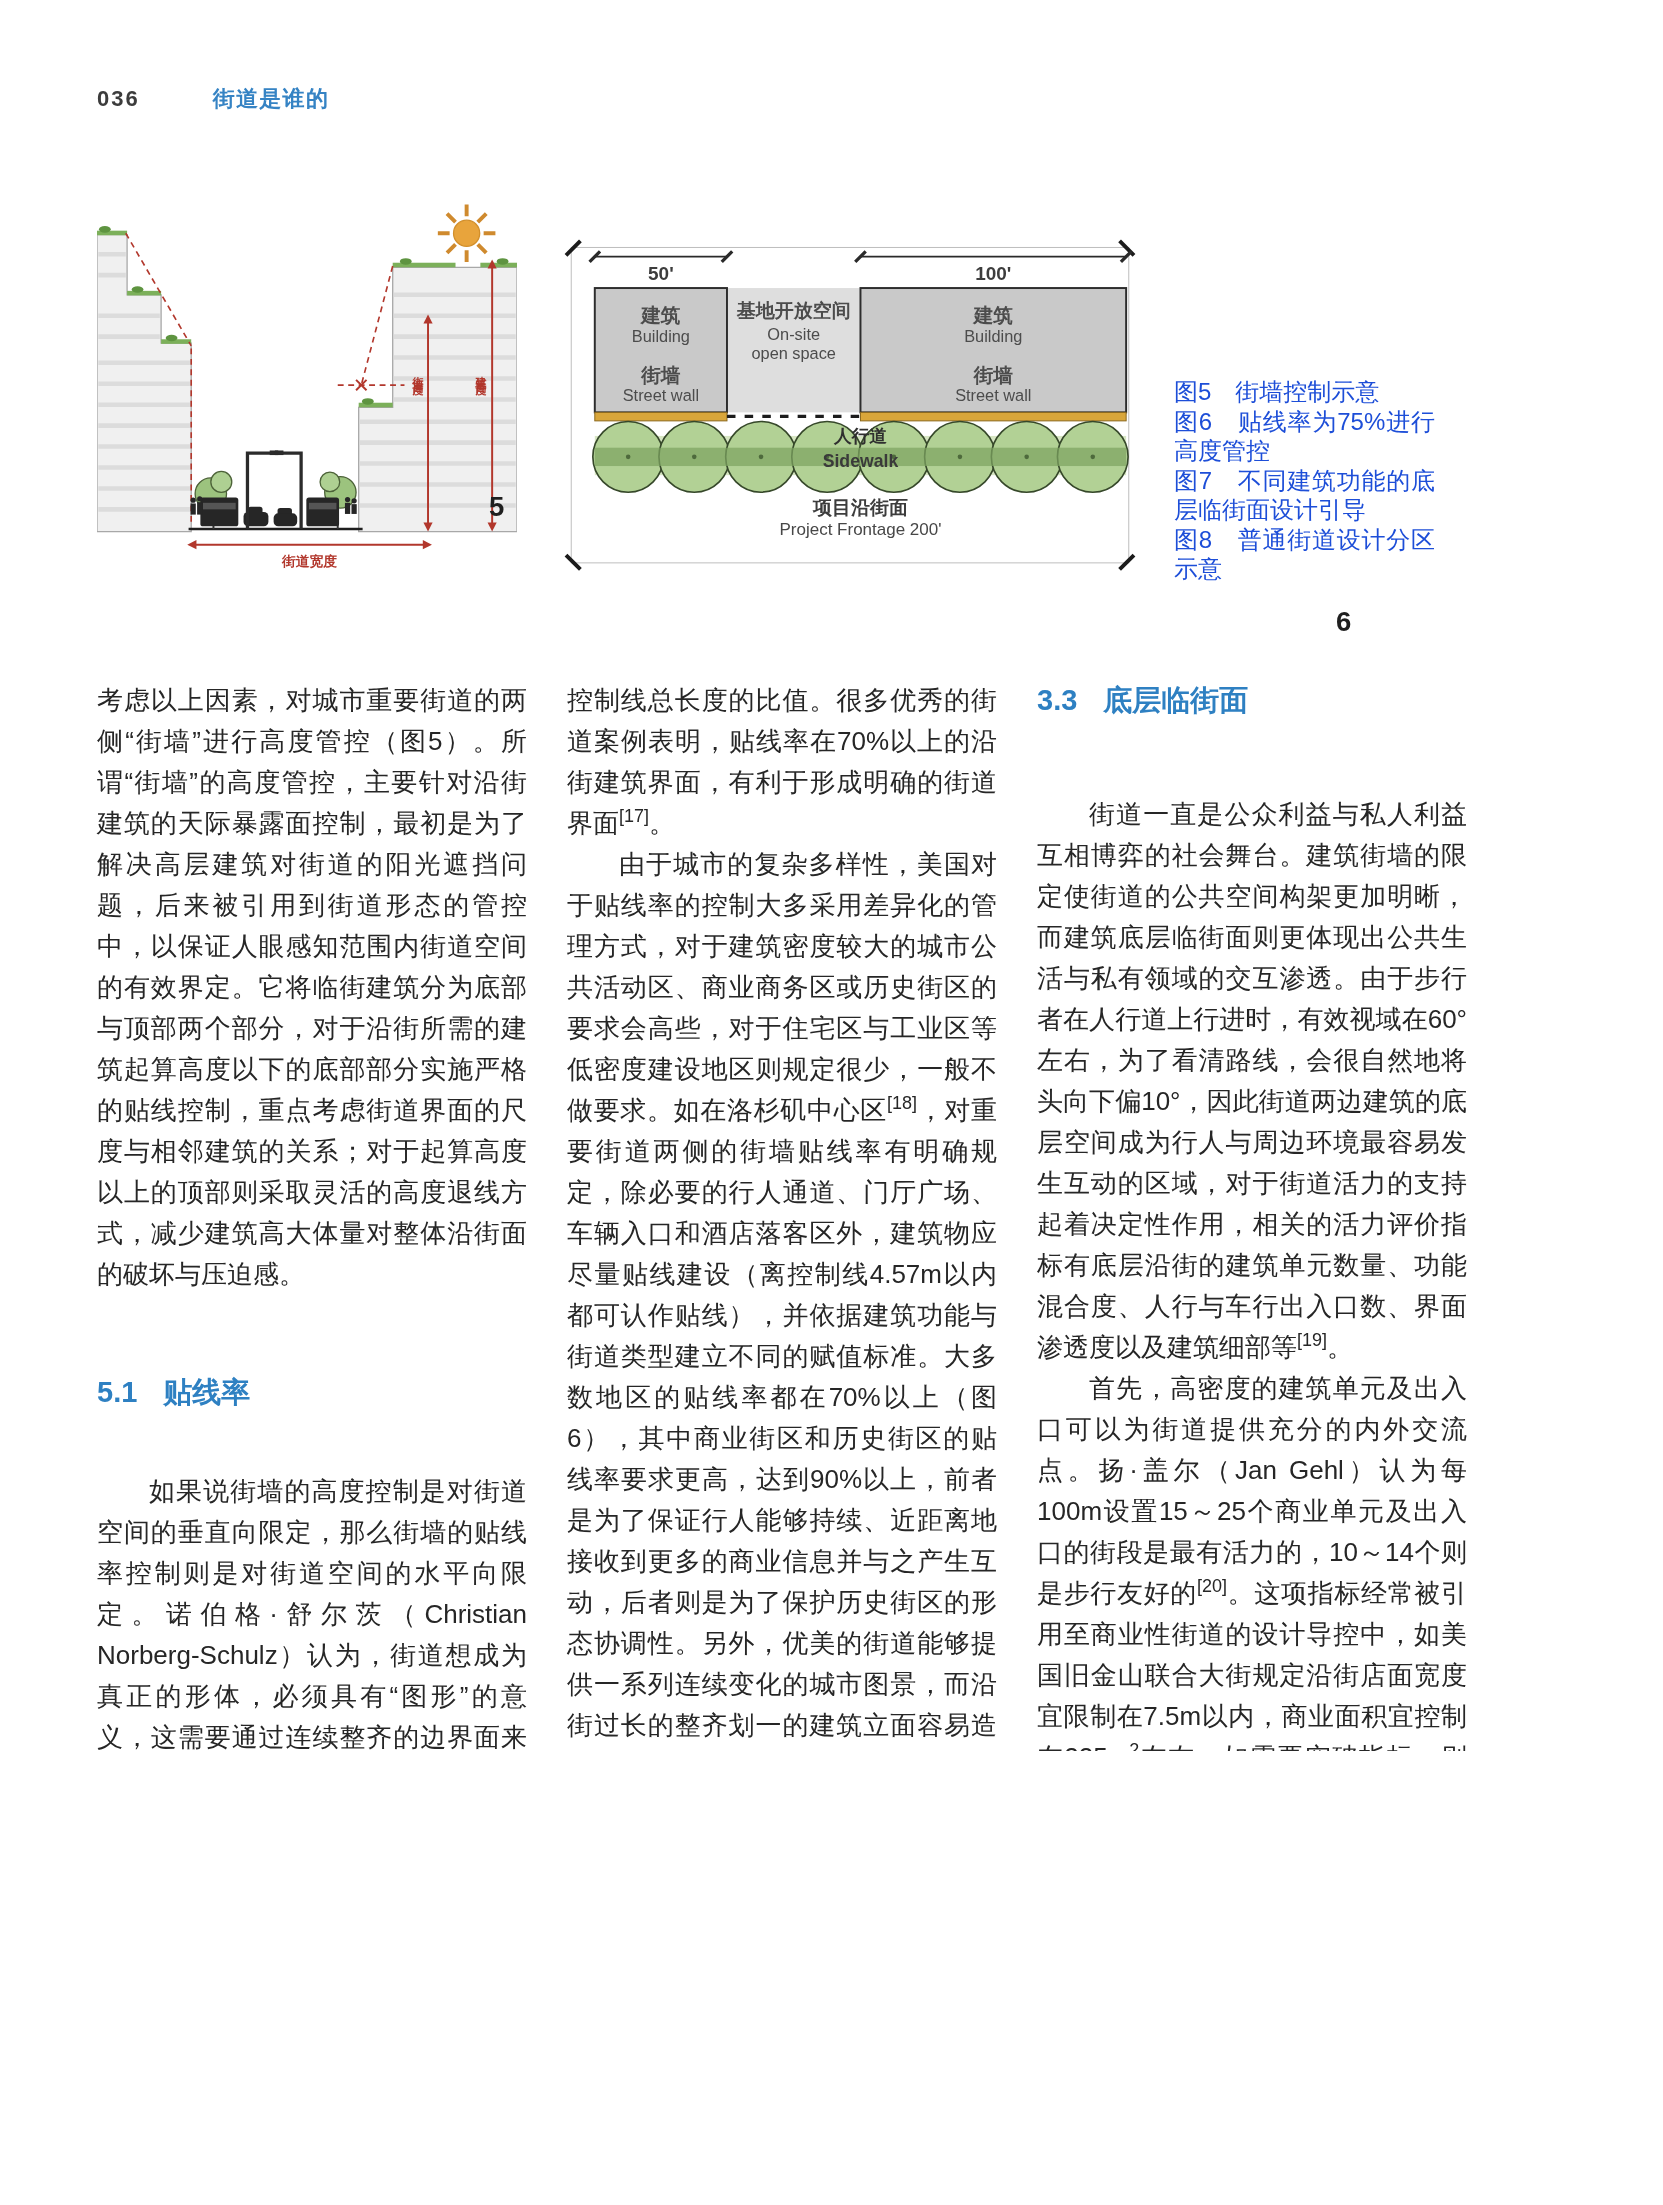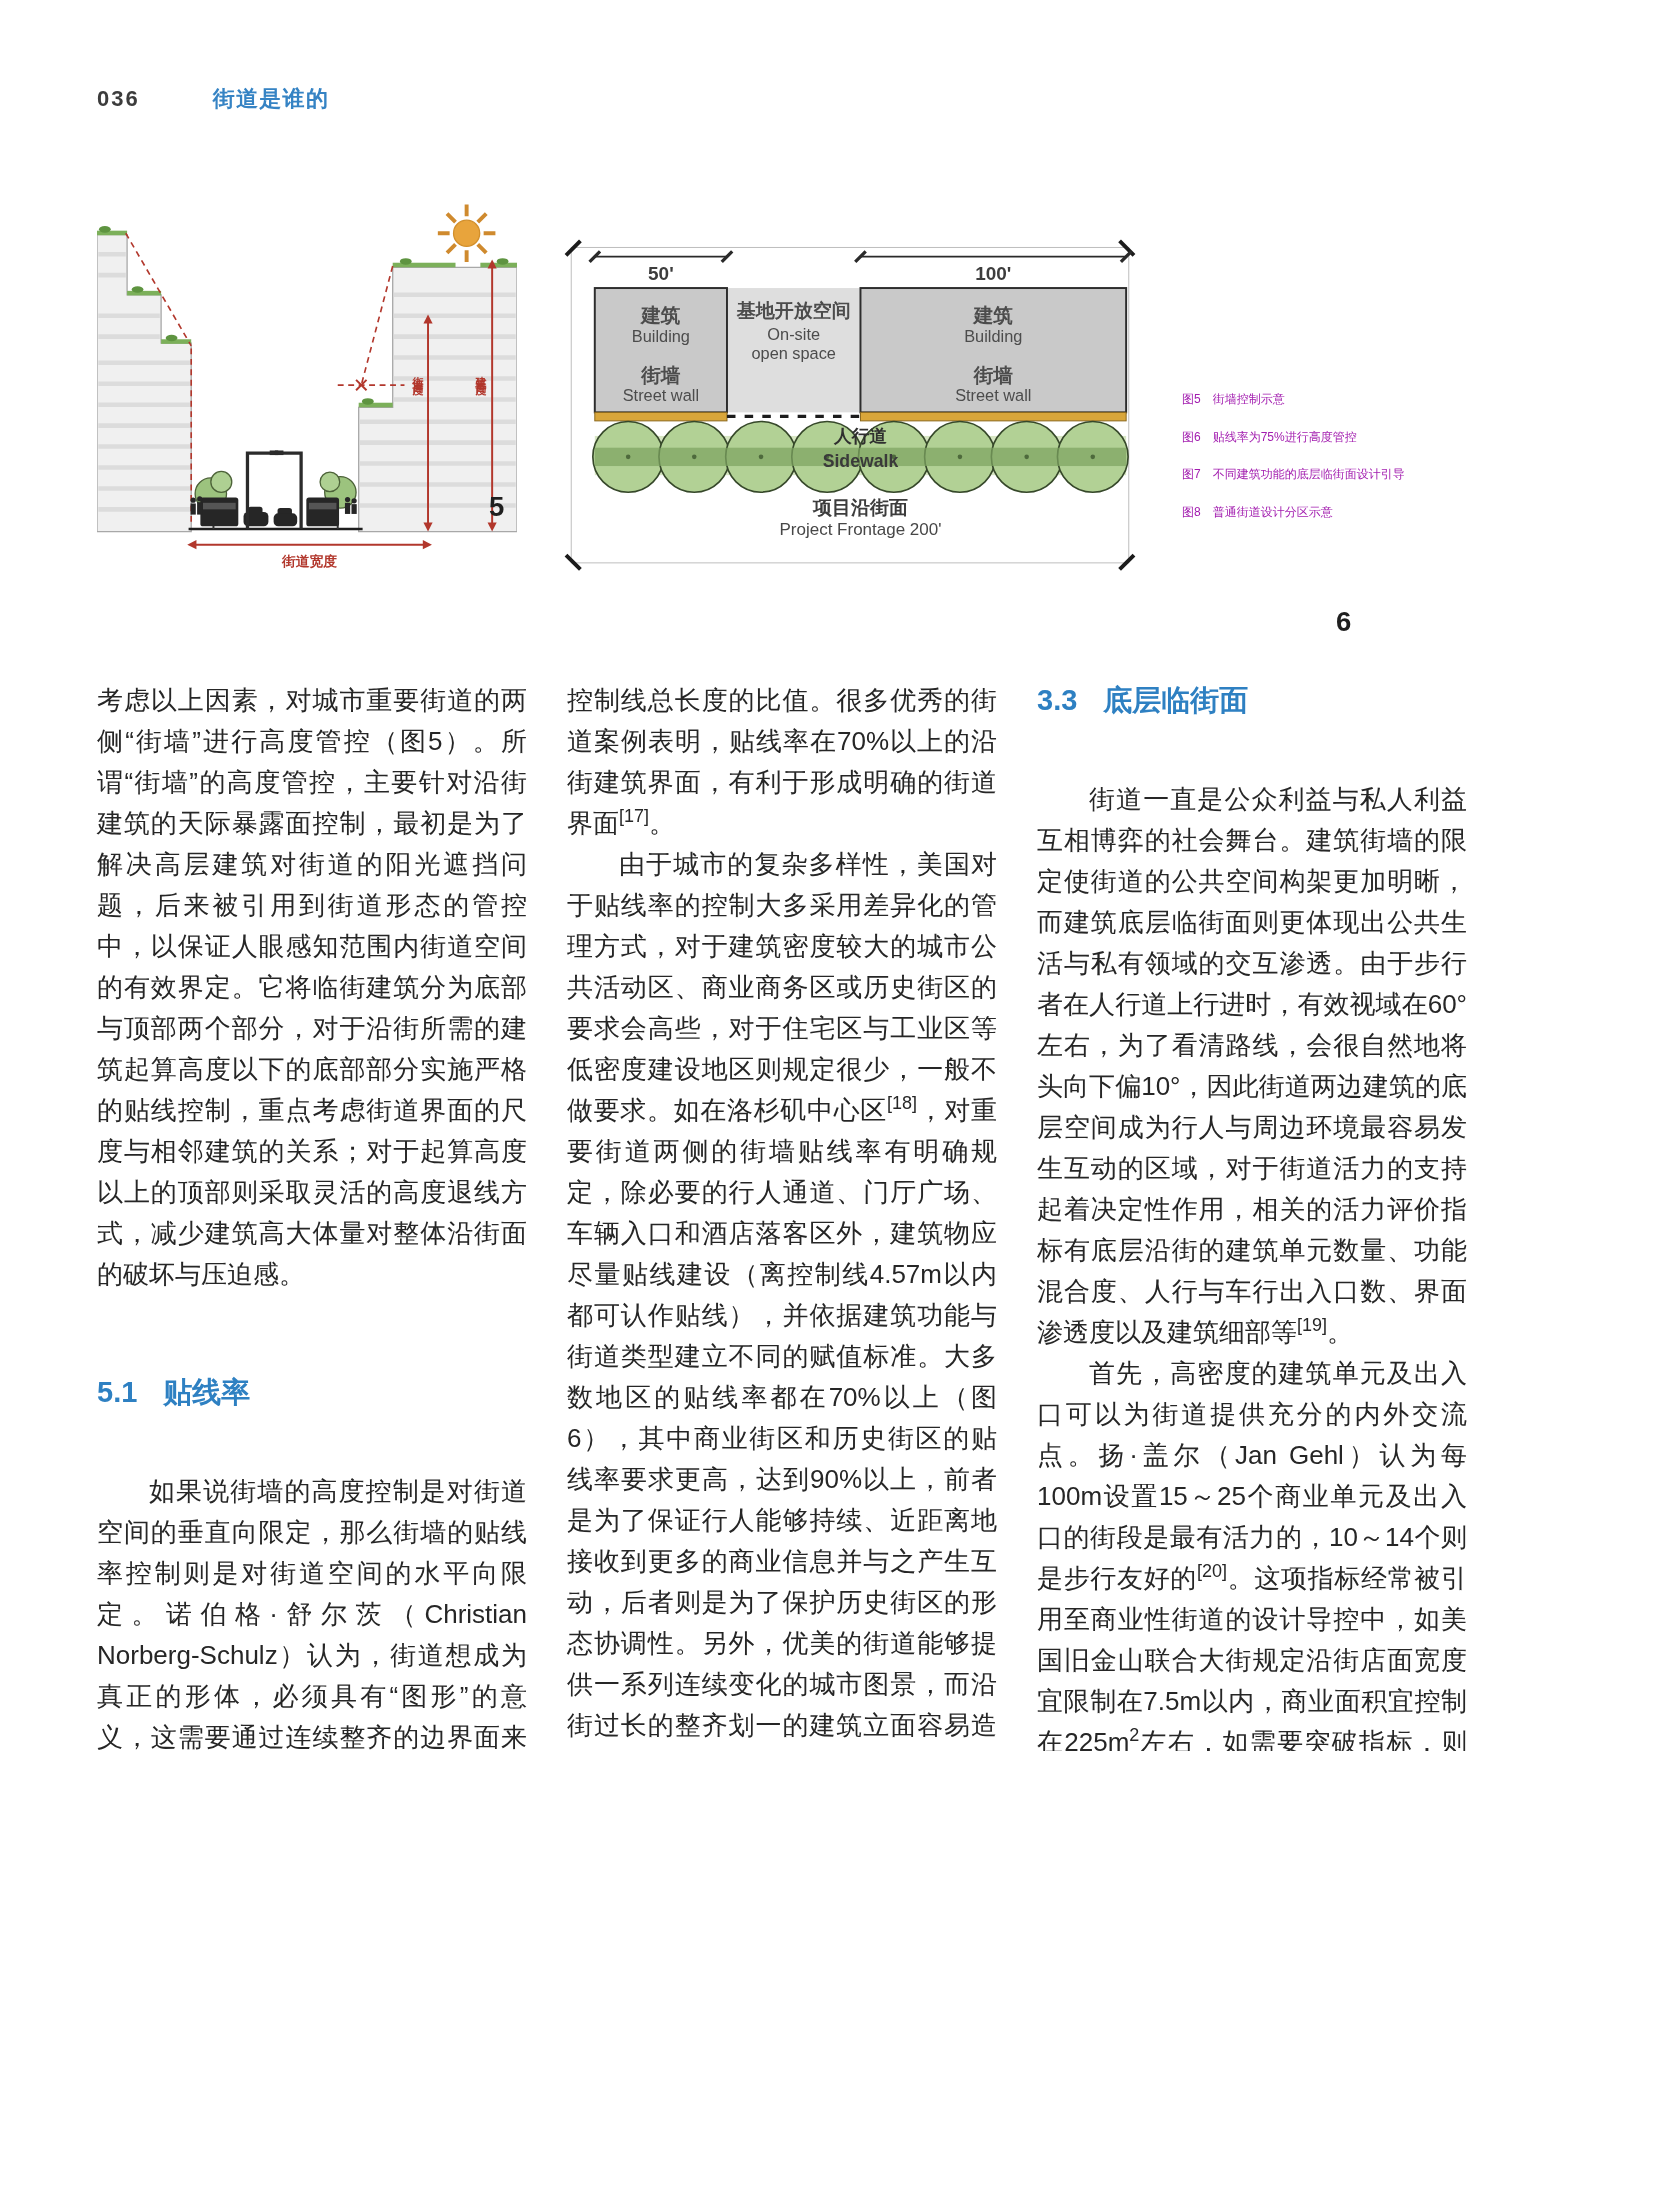--- a/index.html
+++ b/index.html
@@ -17,31 +17,31 @@
   .fig5 svg,.fig6 svg{position:absolute;left:0;top:0;}
   .v-label{position:absolute;writing-mode:vertical-rl;font-size:11px;color:#b2372c;
            letter-spacing:2.6px;font-weight:700;}
   .h-label{position:absolute;font-size:13.8px;color:#b2372c;font-weight:700;text-align:center;font-family:Liberation Serif, serif;}
   .fig-num{position:absolute;font-size:27.5px;font-weight:700;color:#1f1f1f;}
   .fig5 .fig-num{left:392px;top:300px;}
   .fig6-num{position:absolute;left:1336px;top:606px;font-size:27.5px;font-weight:700;color:#1f1f1f;}
 
   
   .captions{position:absolute;left:1174px;top:377px;width:261px;}
-  .caption{margin:8px;font-size:12px;line-height:29.5px;color:#a21caf;text-align:justify;}
+  .caption{margin:0;font-size:24px;line-height:29.5px;color:#1d4ed8;text-align:justify;}
 
   
   .columns{position:absolute;left:97px;top:680px;width:1370px;display:flex;gap:40px;}
   .col{width:440px;font-size:26px;line-height:41px;color:#262626;text-align:justify;}
   .col p{margin:0;}
   .col p.indent{text-indent:2em;}
   .col h3{font-size:29px;line-height:41px;font-weight:700;color:#2e80c2;margin:0;text-align:left;}
   .col h3 .hnum{margin-right:26px;}
   h3.h-mid{margin:77px 0 58px 0;}
-  h3.h-top{margin:0 0 58px 0;}
+  h3.h-top{margin:0 0 73px 0;}
   sup{font-size:18px;line-height:0;vertical-align:super;}
 
   svg text{font-family:"Liberation Sans","DejaVu Sans",sans-serif;}
 </style>
 </head>
 <body>
 
 <div class="page">
 
   <div class="header">

